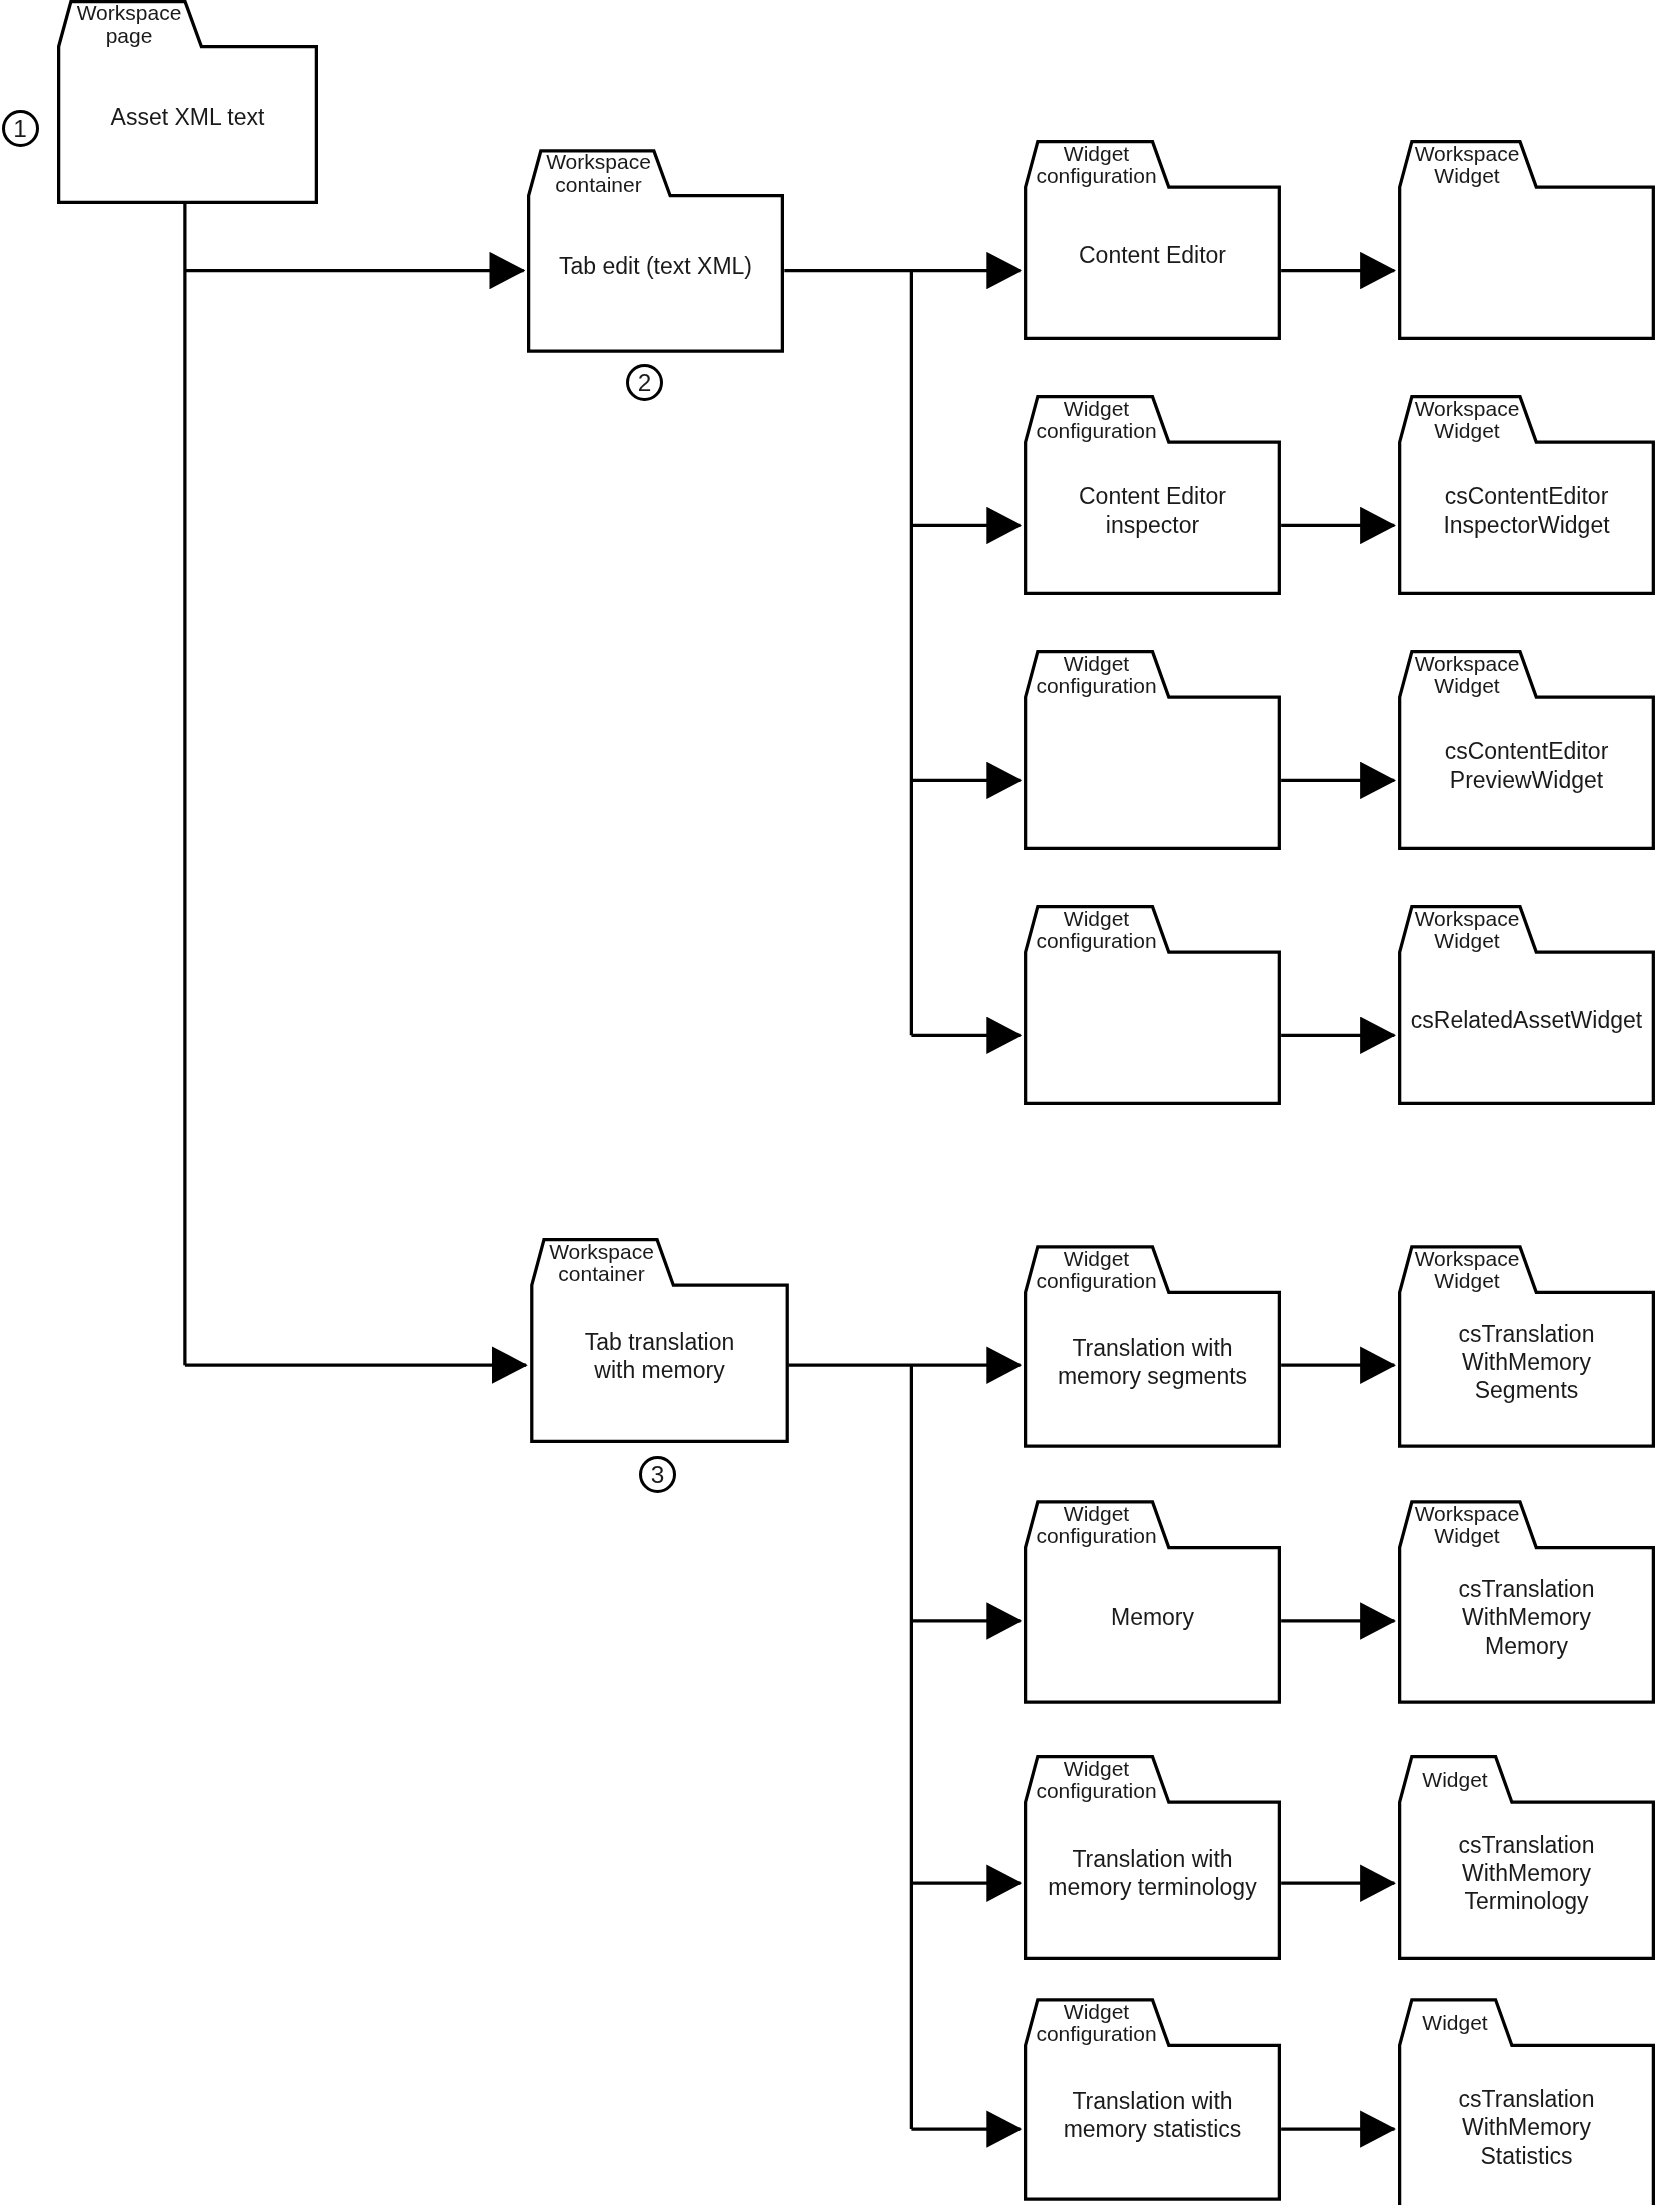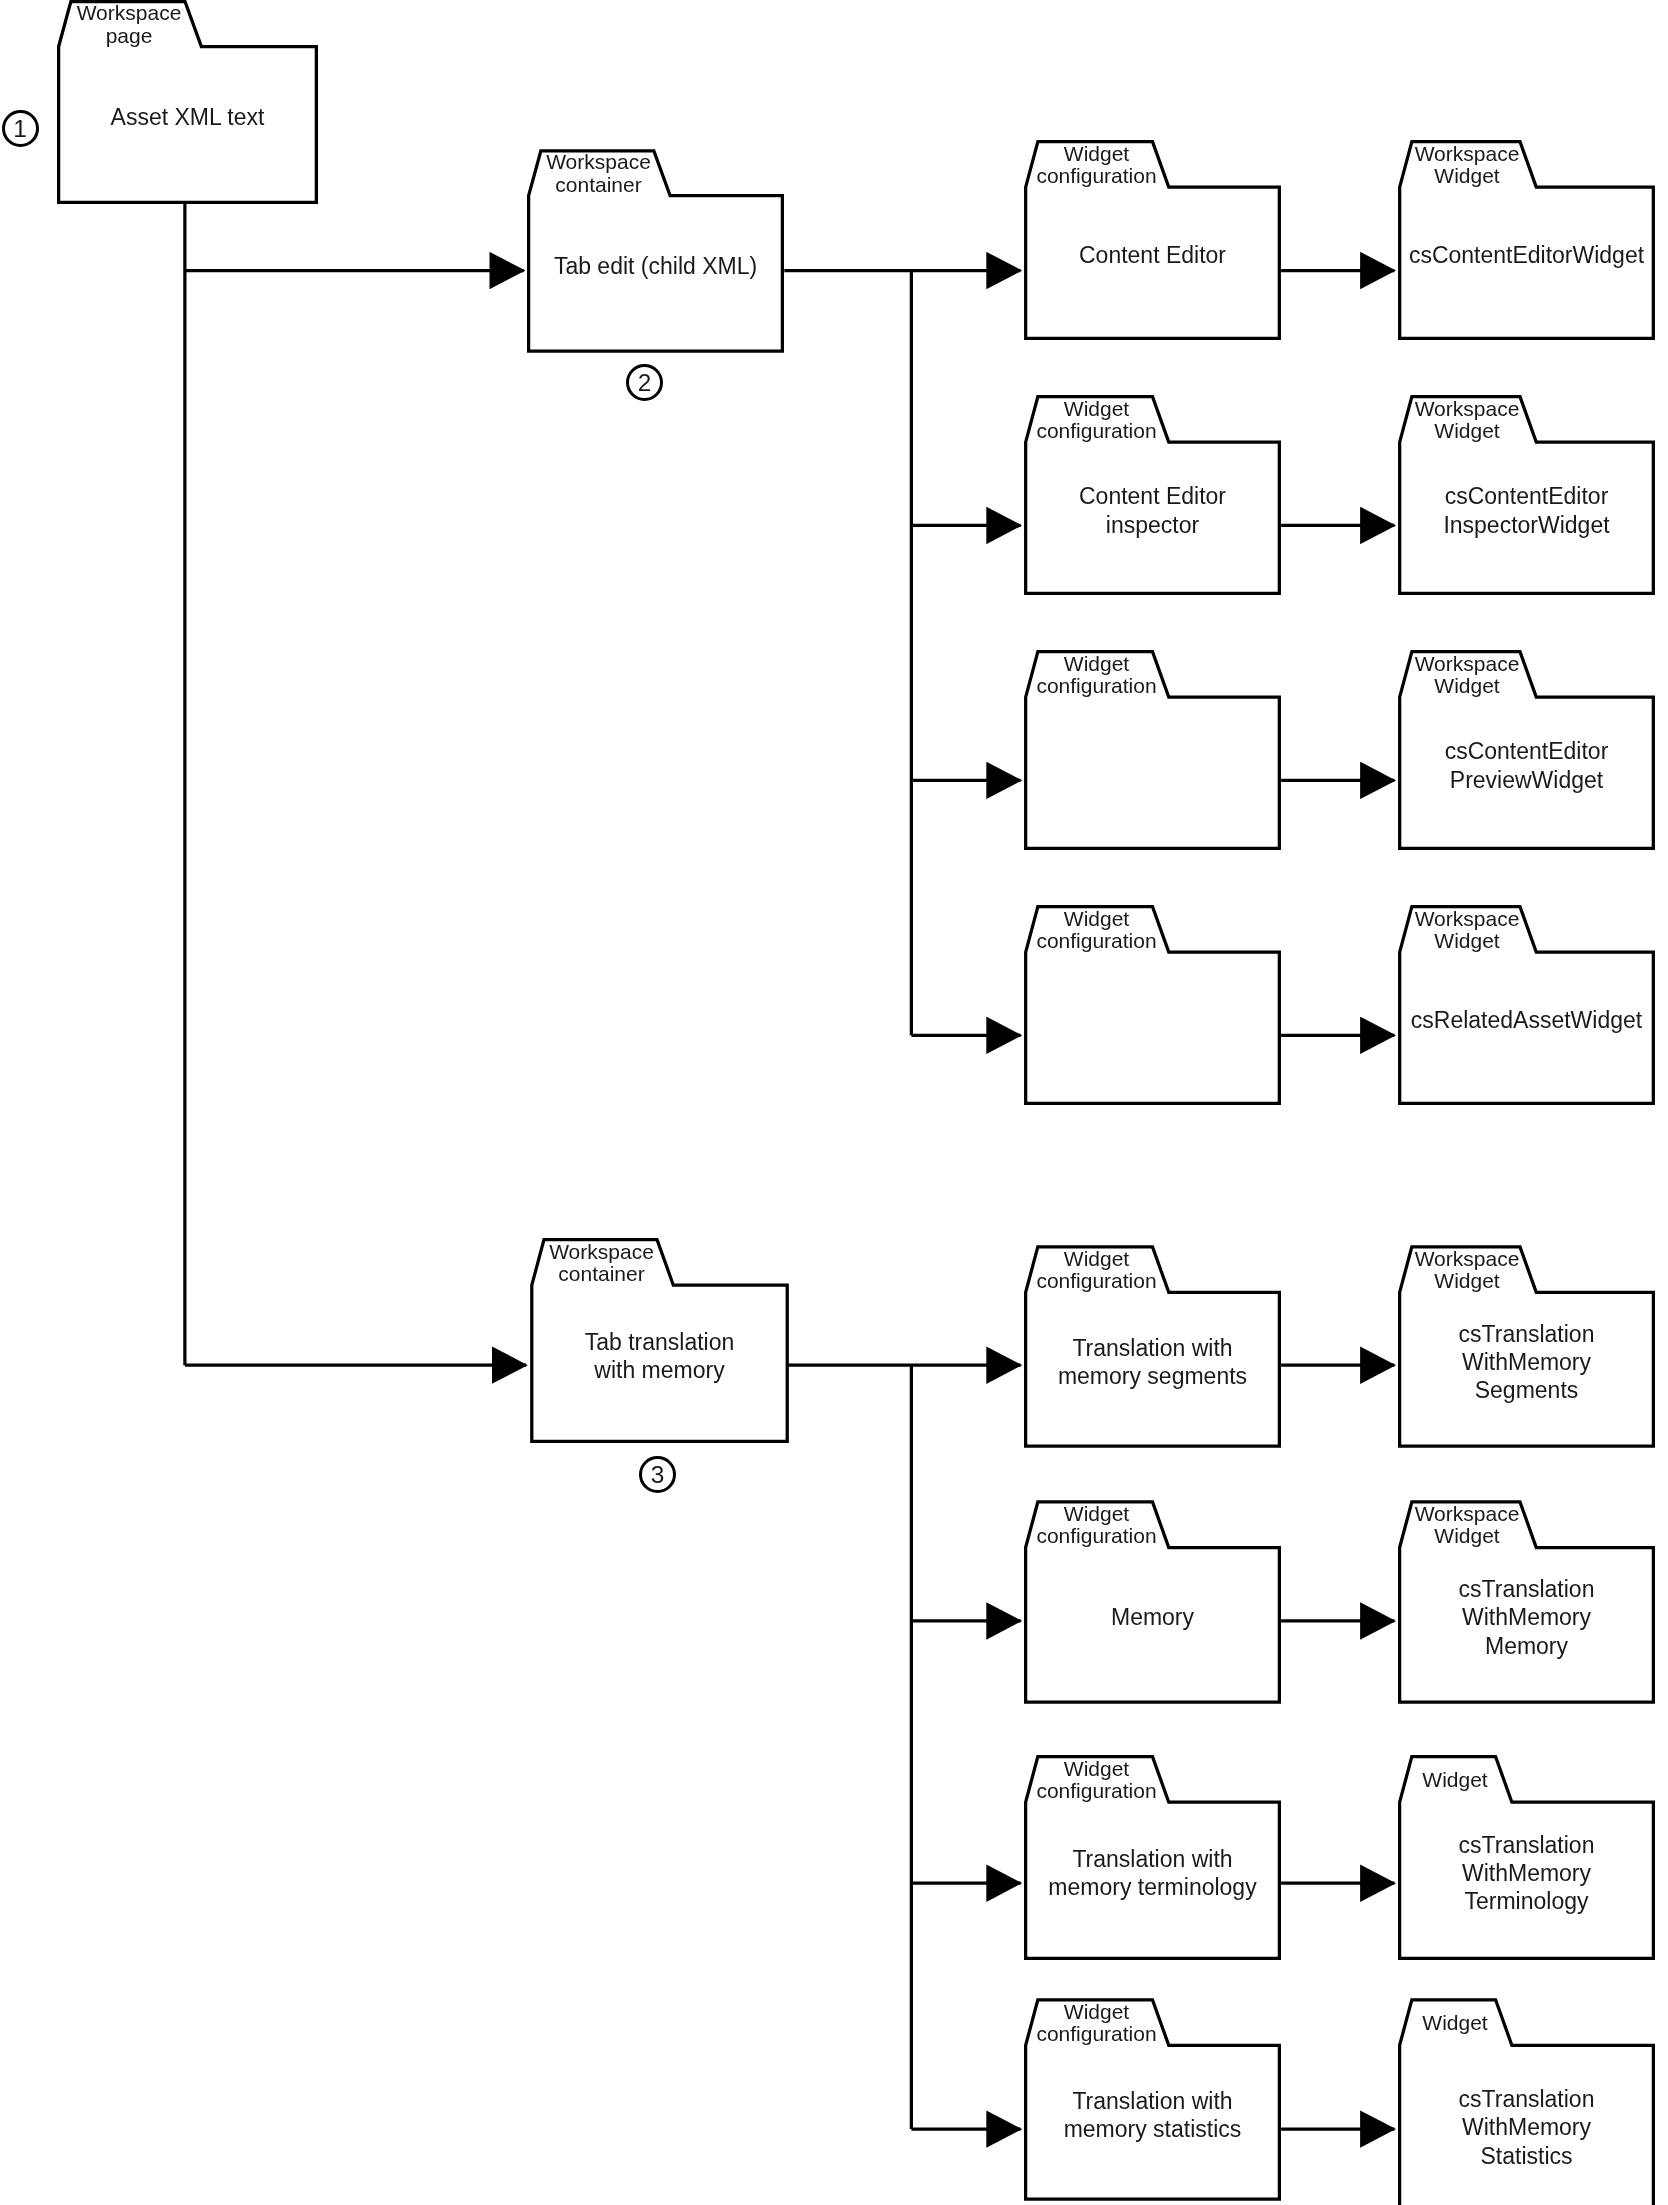--- a/index.html
+++ b/index.html
@@ -84,21 +84,21 @@
 page</div>
     <div class="body-label">Asset XML text</div>
   </div>
 
   <div class="node" style="left:527px;top:149px;width:257px;height:204px;--tabw:143px;--tabh:46px">
     <svg width="257" height="204" viewBox="0 0 316 250">
         <path class="outline-path" d="M 2 248 L 2 57 L 17 2 L 156 2 L 176 57 L 314 57 L 314 248 Z"></path>
       </svg>
     <div class="tab-label">Workspace
 container</div>
-    <div class="body-label">Tab edit (child XML)</div>
+    <div class="body-label">Tab edit (text XML)</div>
   </div>
 
   <div class="node" style="left:530px;top:1238px;width:259px;height:205px;--tabw:143px;--tabh:47px">
     <svg width="259" height="205" viewBox="0 0 318 252">
         <path class="outline-path" d="M 2 250 L 2 58 L 17 2 L 156 2 L 176 58 L 316 58 L 316 250 Z"></path>
       </svg>
     <div class="tab-label">Workspace
 container</div>
     <div class="body-label">Tab translation
 with memory</div>
@@ -111,21 +111,20 @@
     <div class="tab-label">Widget
 configuration</div>
     <div class="body-label">Content Editor</div>
   </div>
   <div class="node" style="left:1398px;top:140px;width:257px;height:200px;--tabw:138px">
     <svg width="257" height="200" viewBox="0 0 316 246">
         <path class="outline-path" d="M 2 244 L 2 58 L 17 2 L 150 2 L 170 58 L 314 58 L 314 244 Z"></path>
       </svg>
     <div class="tab-label">Workspace
 Widget</div>
-    <div class="body-label">csContentEditorWidget</div>
   </div>
 
   <div class="node" style="left:1024px;top:395px;width:257px;height:200px">
     <svg width="257" height="200" viewBox="0 0 316 246">
         <path class="outline-path" d="M 2 244 L 2 58 L 17 2 L 158 2 L 178 58 L 314 58 L 314 244 Z"></path>
       </svg>
     <div class="tab-label">Widget
 configuration</div>
     <div class="body-label">Content Editor
 inspector</div>

